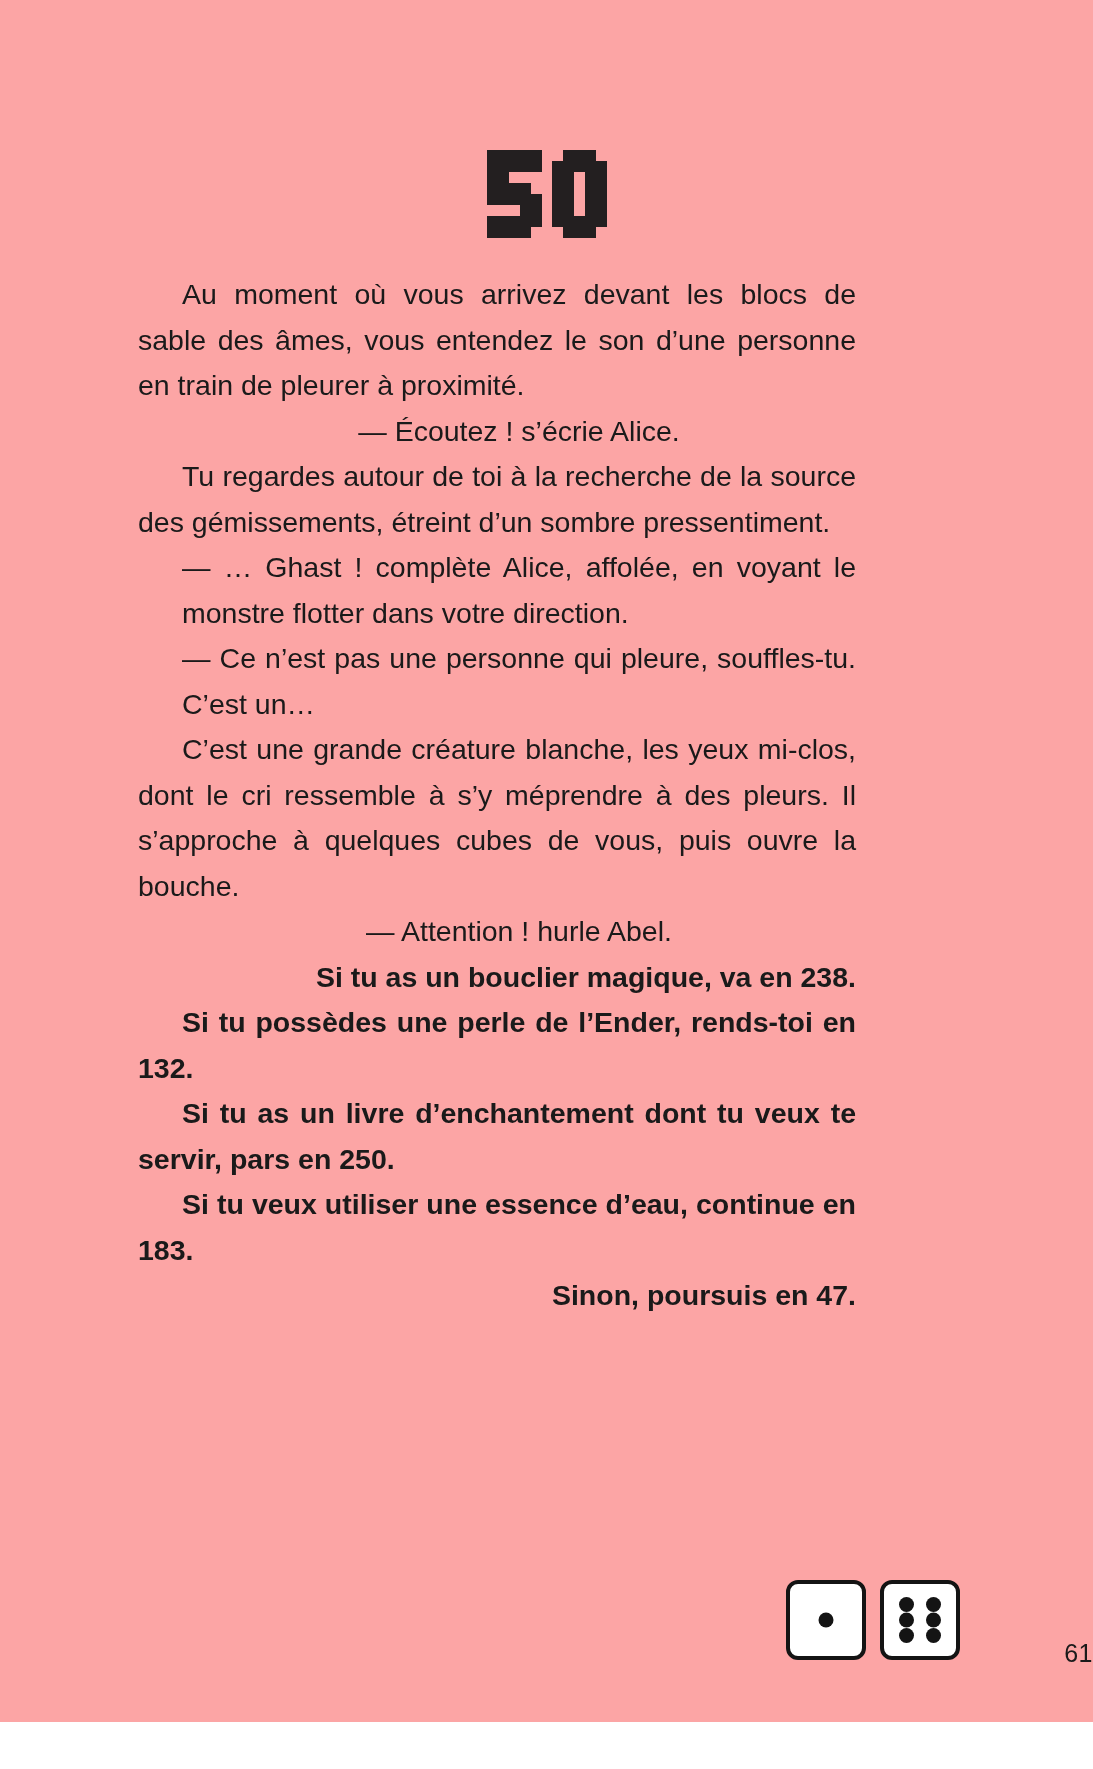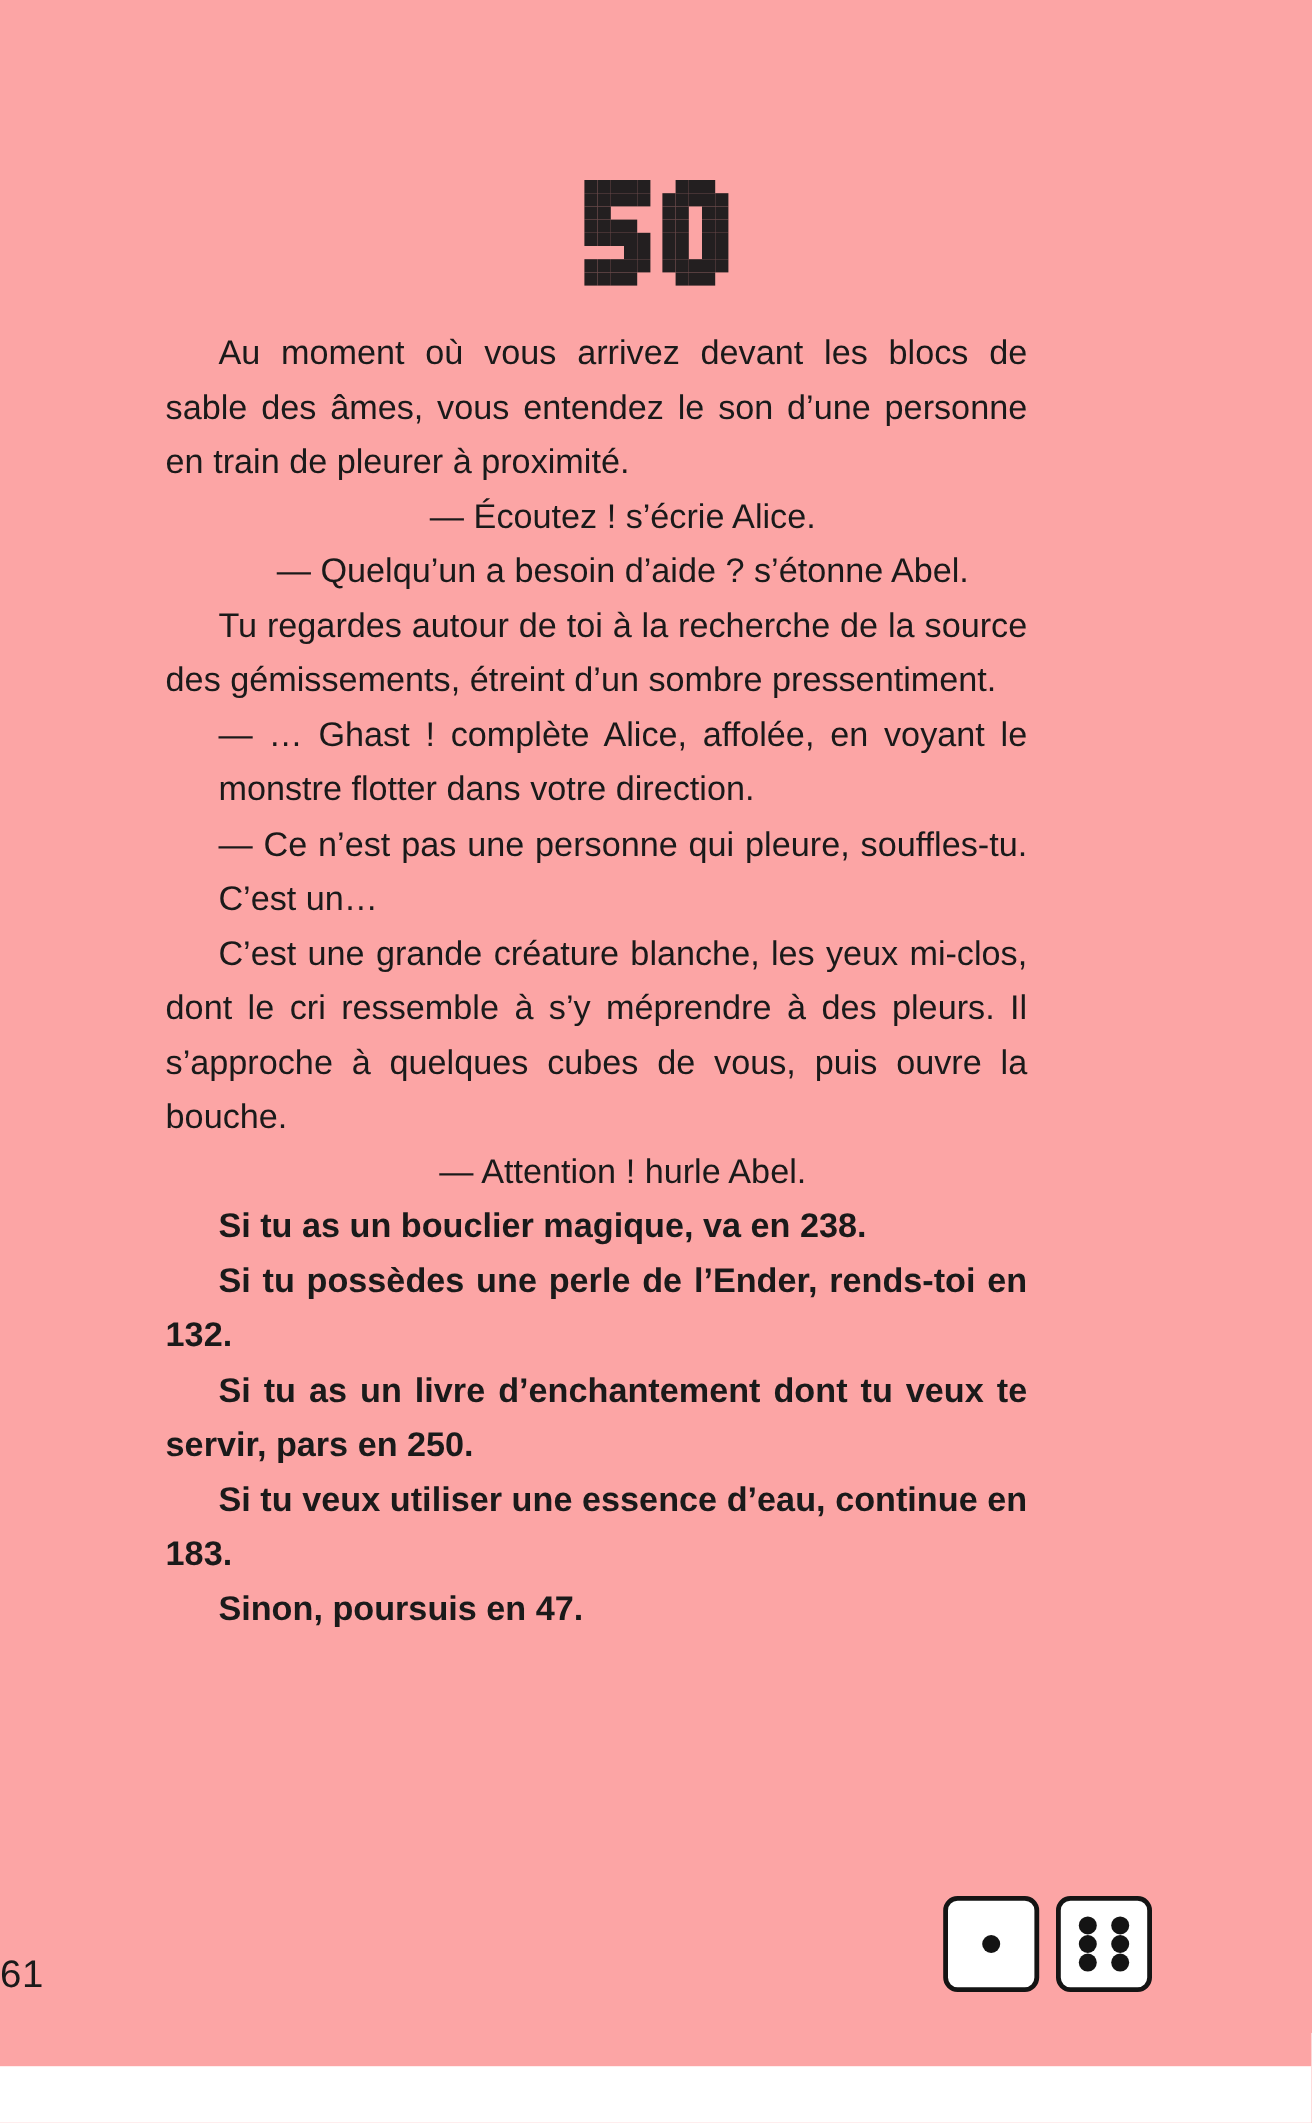--- a/index.html
+++ b/index.html
@@ -72,42 +72,42 @@
     hyphens: none;
   }
   .content p.nojust {
     text-align: center;
   }
   .content p.bold {
     font-weight: bold;
     text-align: justify;
   }
   .content p.bold.nojust {
-    text-align: left;
+    text-align: right;
   }
   .content p.dialogue {
     text-indent: 0;
     padding-left: 44px;
   }
 
   
   .footer {
     position: absolute;
     left: 0;
     bottom: 0;
     width: 100%;
     height: 200px;
   }
   .page-number {
     position: absolute;
     left: 0;
-    top: 105px;
+    top: 117px;
     width: 100%;
-    text-align: left;
-    font-size: 32px;
+    text-align: right;
+    font-size: 25px;
     letter-spacing: 0.5px;
   }
   .dice-group {
     position: absolute;
     right: 133px;
     top: 58px;
     display: flex;
     gap: 14px;
     align-items: center;
   }
@@ -167,21 +167,20 @@
       </span>
     </span>
   </div>
 
   <div class="content">
 
     <p>Au moment où vous arrivez devant les blocs de sable des âmes, vous entendez le son d’une personne en train de pleurer à proximité.</p>
 
     <p class="dialogue nojust">— Écoutez ! s’écrie Alice.</p>
 
-    <p class="dialogue nojust">— Quelqu’un a besoin d’aide ? s’étonne Abel.</p>
 
     <p>Tu regardes autour de toi à la recherche de la source des gémissements, étreint d’un sombre pressentiment.</p>
 
     <p class="dialogue">— … Ghast ! complète Alice, affolée, en voyant le monstre flotter dans votre direction.</p>
 
     <p class="dialogue">— Ce n’est pas une personne qui pleure, souffles-tu. C’est un…</p>
 
     <p>C’est une grande créature blanche, les yeux mi-clos, dont le cri ressemble à s’y méprendre à des pleurs. Il s’approche à quelques cubes de vous, puis ouvre la bouche.</p>
 
     <p class="dialogue nojust">— Attention ! hurle Abel.</p>

